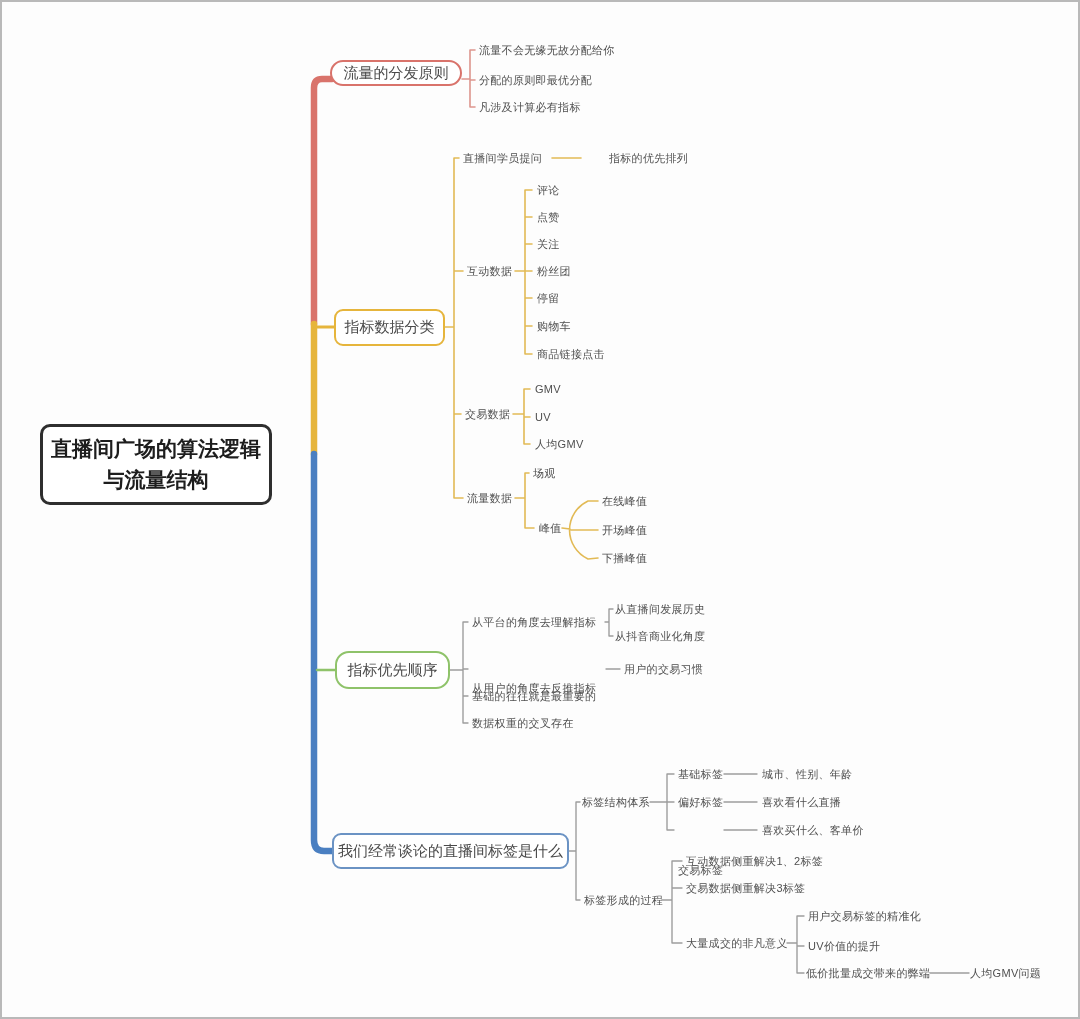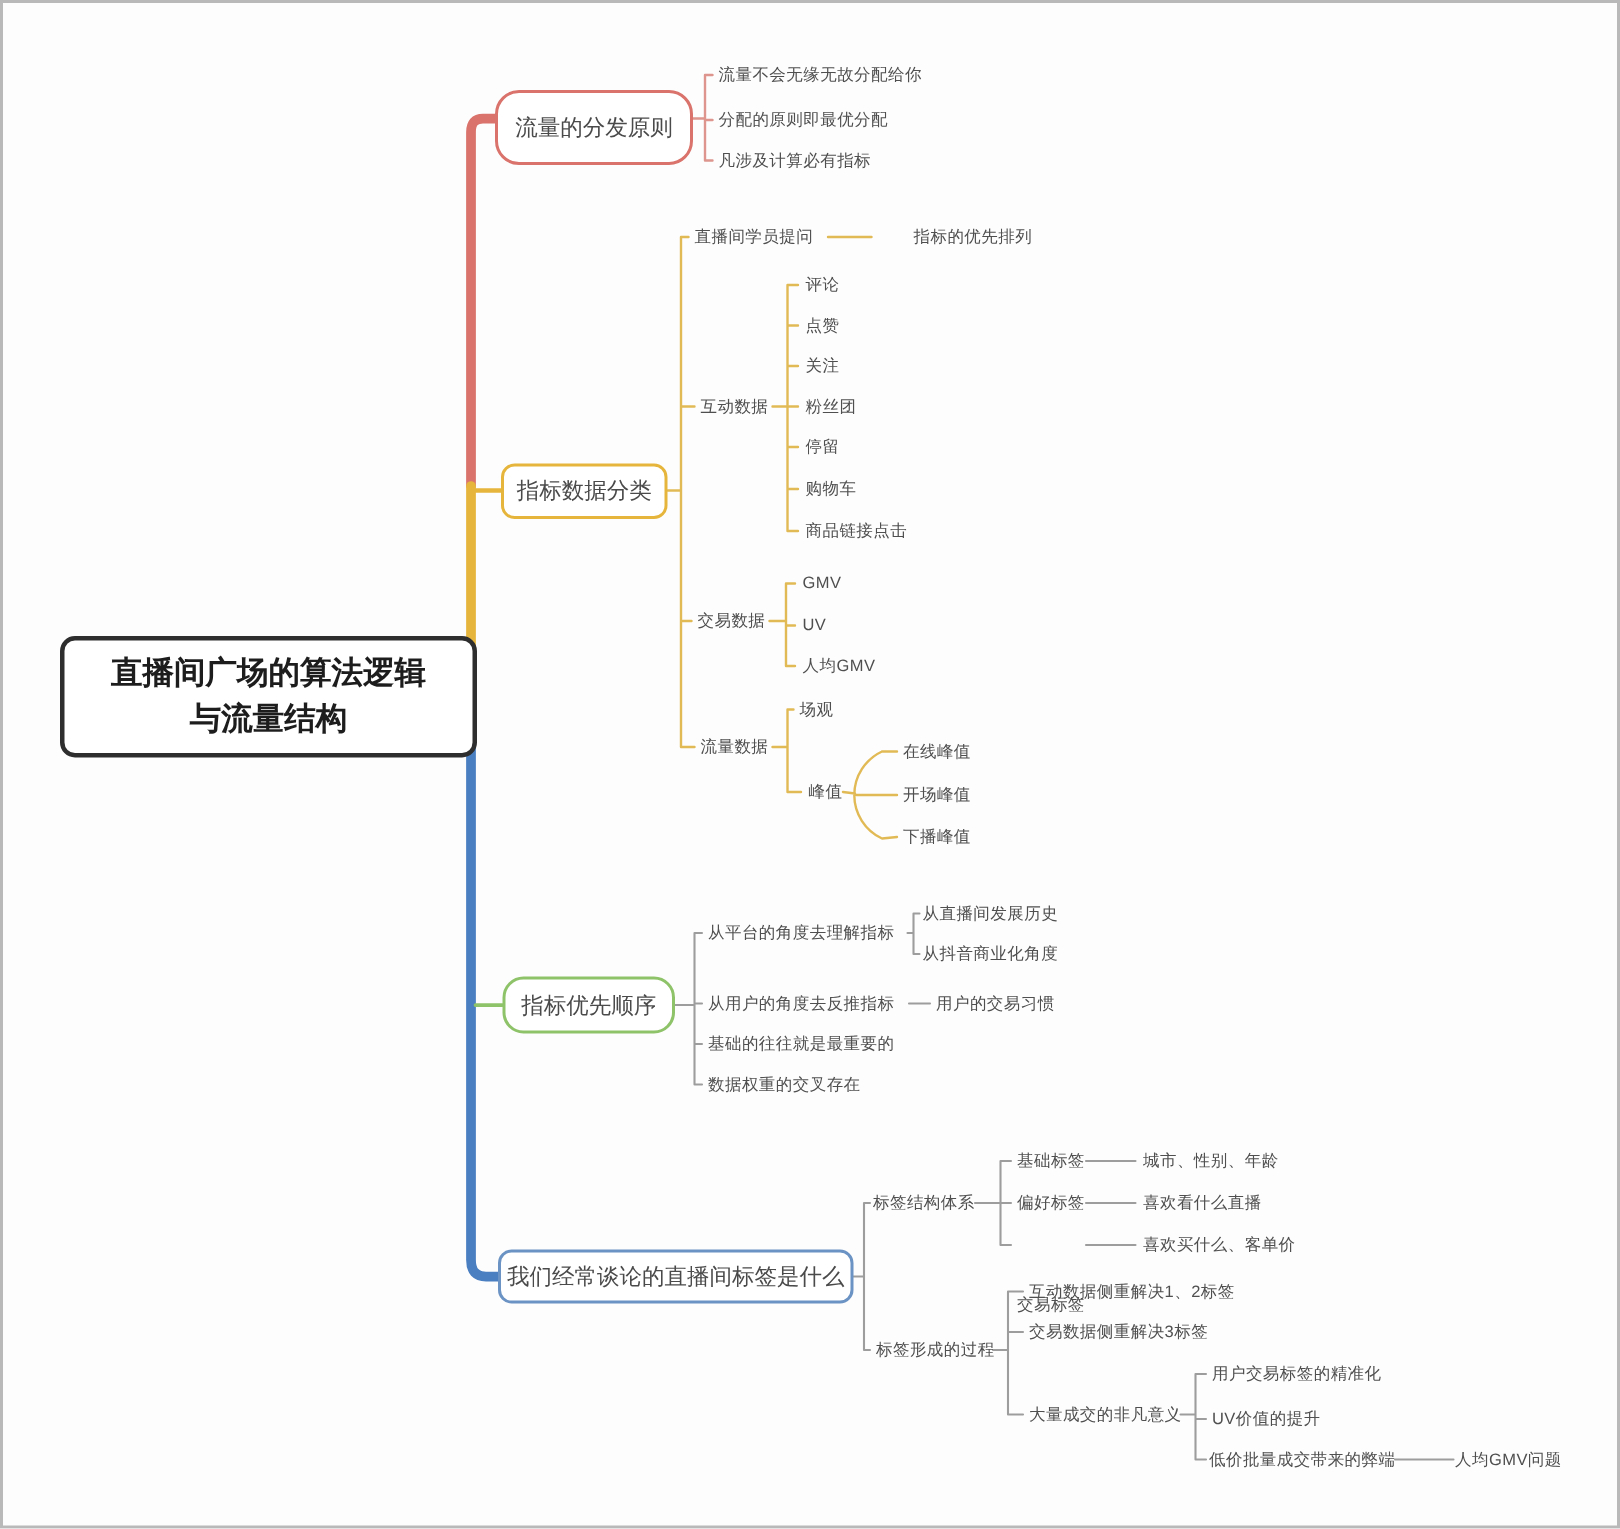--- a/index.html
+++ b/index.html
@@ -66,24 +66,24 @@
     <path class="sub sub-gray" d="M604,667 L618,667"></path>
 
     <path class="sub sub-gray" d="M567,849 L574,849 M574,800 L574,898 M574,800 L578,800 M574,898 L578,898"></path>
     <path class="sub sub-gray" d="M648,800 L665,800 M665,772 L665,828 M665,772 L672,772 M665,800 L672,800 M665,828 L672,828"></path>
     <path class="sub sub-gray" d="M722,772 L755,772 M722,800 L755,800 M722,828 L755,828"></path>
     <path class="sub sub-gray" d="M660,898 L670,898 M670,859 L670,941 M670,859 L680,859 M670,886 L680,886 M670,941 L680,941"></path>
     <path class="sub sub-gray" d="M785,941 L795,941 M795,914 L795,971 M795,914 L802,914 M795,944 L802,944 M795,971 L802,971"></path>
     <path class="sub sub-gray" d="M928,971 L967,971"></path>
   </svg>
 
-  <div class="node central" style="left:38px;top:422px;width:278px;height:81px;">直播间广场的算法逻辑
+  <div class="node central" style="left:38px;top:422px;width:232px;height:81px;">直播间广场的算法逻辑
 与流量结构</div>
 
-  <div class="node topic t-red" style="left:328px;top:58px;width:132px;height:50px;">流量的分发原则</div>
+  <div class="node topic t-red" style="left:328px;top:58px;width:132px;height:26px;">流量的分发原则</div>
   <div class="node topic t-yellow" style="left:332px;top:307px;width:111px;height:37px;">指标数据分类</div>
   <div class="node topic t-green" style="left:333px;top:649px;width:115px;height:38px;border-radius:14px;">指标优先顺序</div>
   <div class="node topic t-blue" style="left:330px;top:831px;width:237px;height:36px;">我们经常谈论的直播间标签是什么</div>
 
   <div class="leaf" style="left:477px;top:48px;">流量不会无缘无故分配给你</div>
   <div class="leaf" style="left:477px;top:78px;">分配的原则即最优分配</div>
   <div class="leaf" style="left:477px;top:105px;text-align:center;">凡涉及计算必有指标</div>
 
   <div class="leaf" style="left:461px;top:156px;">直播间学员提问</div>
   <div class="leaf" style="left:583px;top:156px;margin-left:24px;">指标的优先排列</div>
@@ -105,21 +105,21 @@
   <div class="leaf" style="left:465px;top:496px;">流量数据</div>
   <div class="leaf" style="left:531px;top:471px;">场观</div>
   <div class="leaf" style="left:537px;top:526px;">峰值</div>
   <div class="leaf" style="left:600px;top:499px;">在线峰值</div>
   <div class="leaf" style="left:600px;top:528px;">开场峰值</div>
   <div class="leaf" style="left:600px;top:556px;">下播峰值</div>
 
   <div class="leaf" style="left:470px;top:620px;">从平台的角度去理解指标</div>
   <div class="leaf" style="left:613px;top:607px;">从直播间发展历史</div>
   <div class="leaf" style="left:613px;top:634px;">从抖音商业化角度</div>
-  <div class="leaf" style="left:470px;top:667px;">从用户的角度去反推指标</div>
+  <div class="leaf" style="left:470px;top:686px;">从用户的角度去反推指标</div>
   <div class="leaf" style="left:622px;top:667px;">用户的交易习惯</div>
   <div class="leaf" style="left:470px;top:694px;">基础的往往就是最重要的</div>
   <div class="leaf" style="left:470px;top:721px;">数据权重的交叉存在</div>
 
   <div class="leaf" style="left:580px;top:800px;">标签结构体系</div>
   <div class="leaf" style="left:676px;top:772px;">基础标签</div>
   <div class="leaf" style="left:760px;top:772px;">城市、性别、年龄</div>
   <div class="leaf" style="left:676px;top:800px;">偏好标签</div>
   <div class="leaf" style="left:760px;top:800px;">喜欢看什么直播</div>
   <div class="leaf" style="left:676px;top:828px;margin-top:40px;">交易标签</div>

